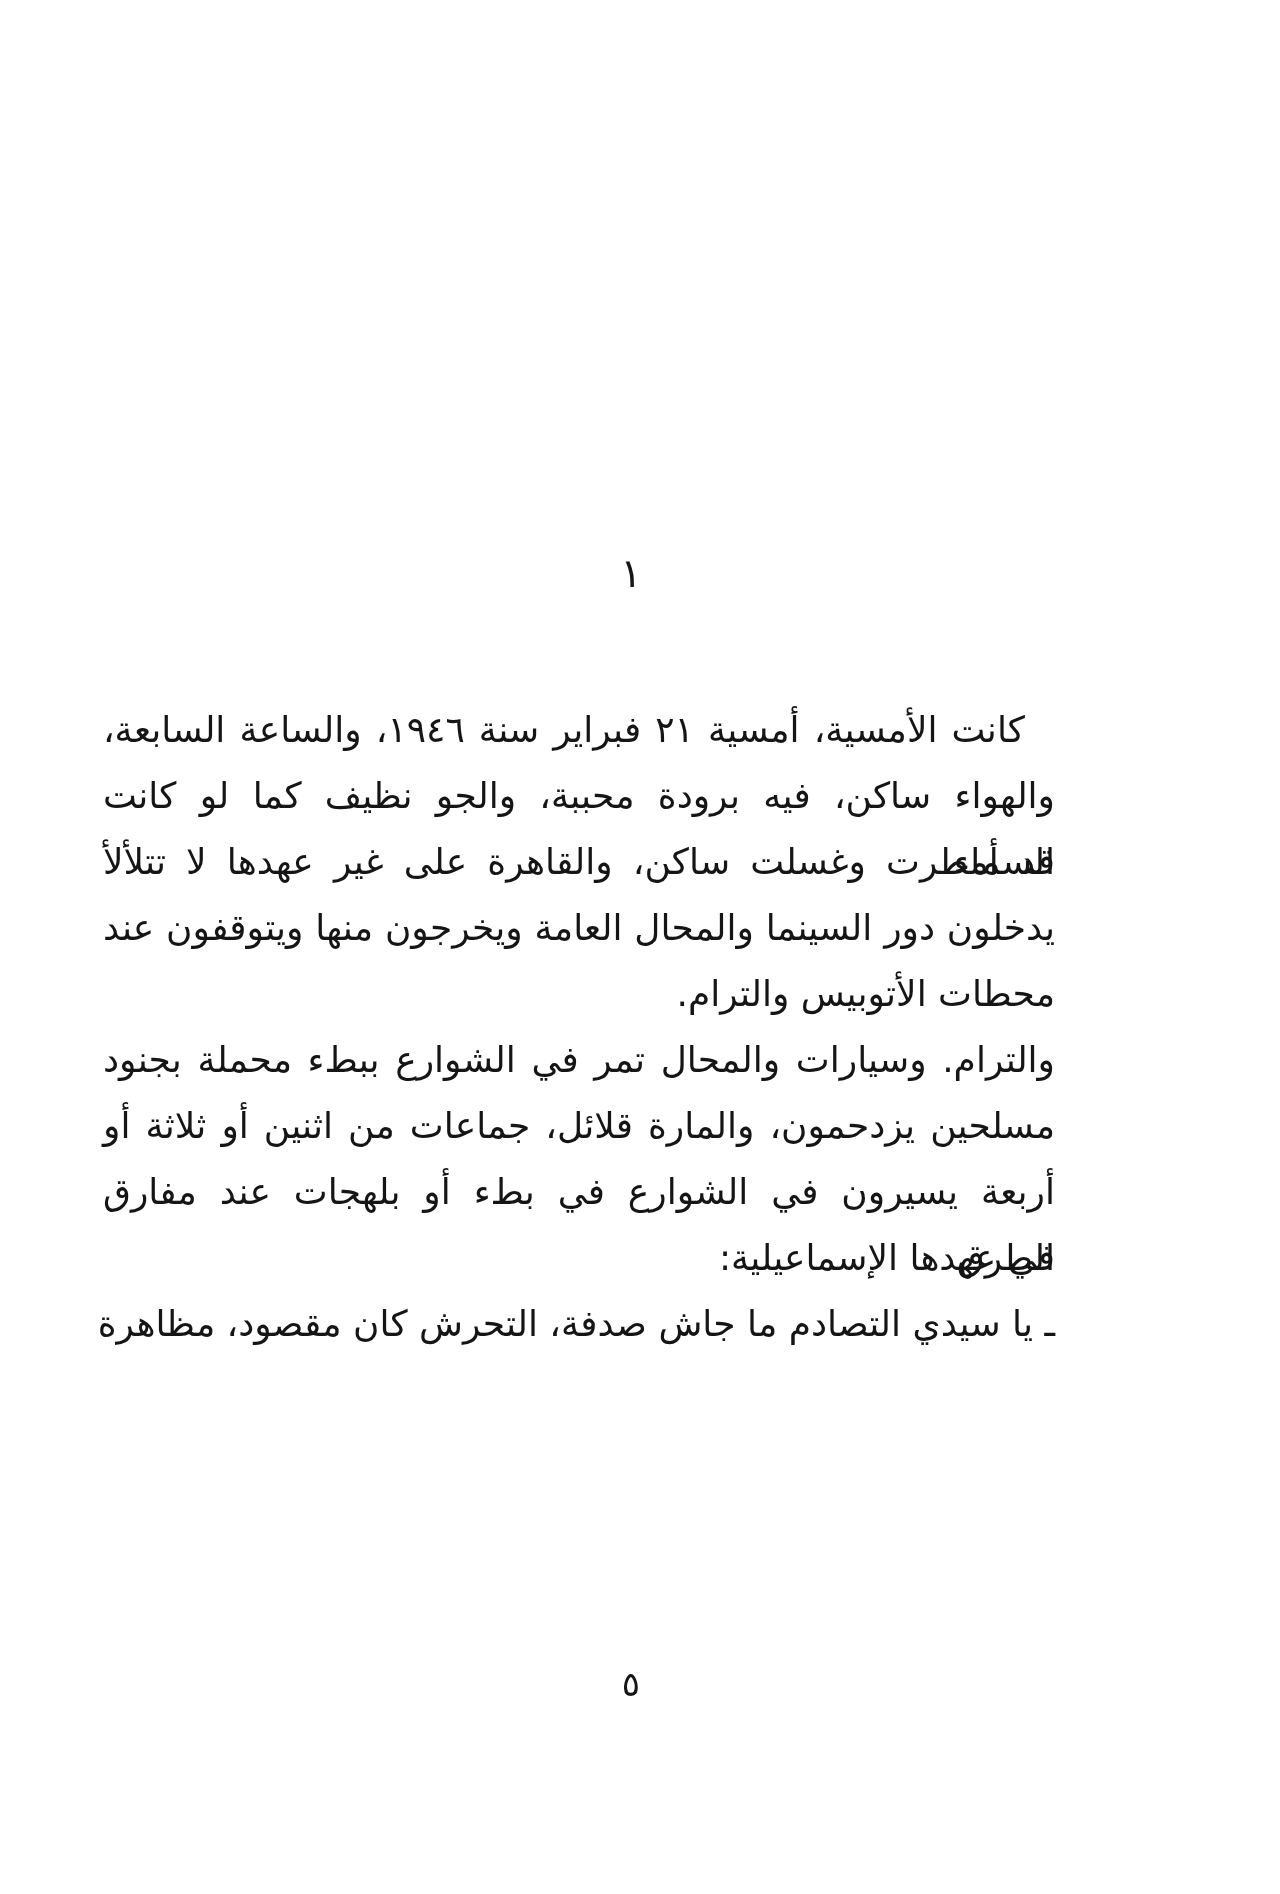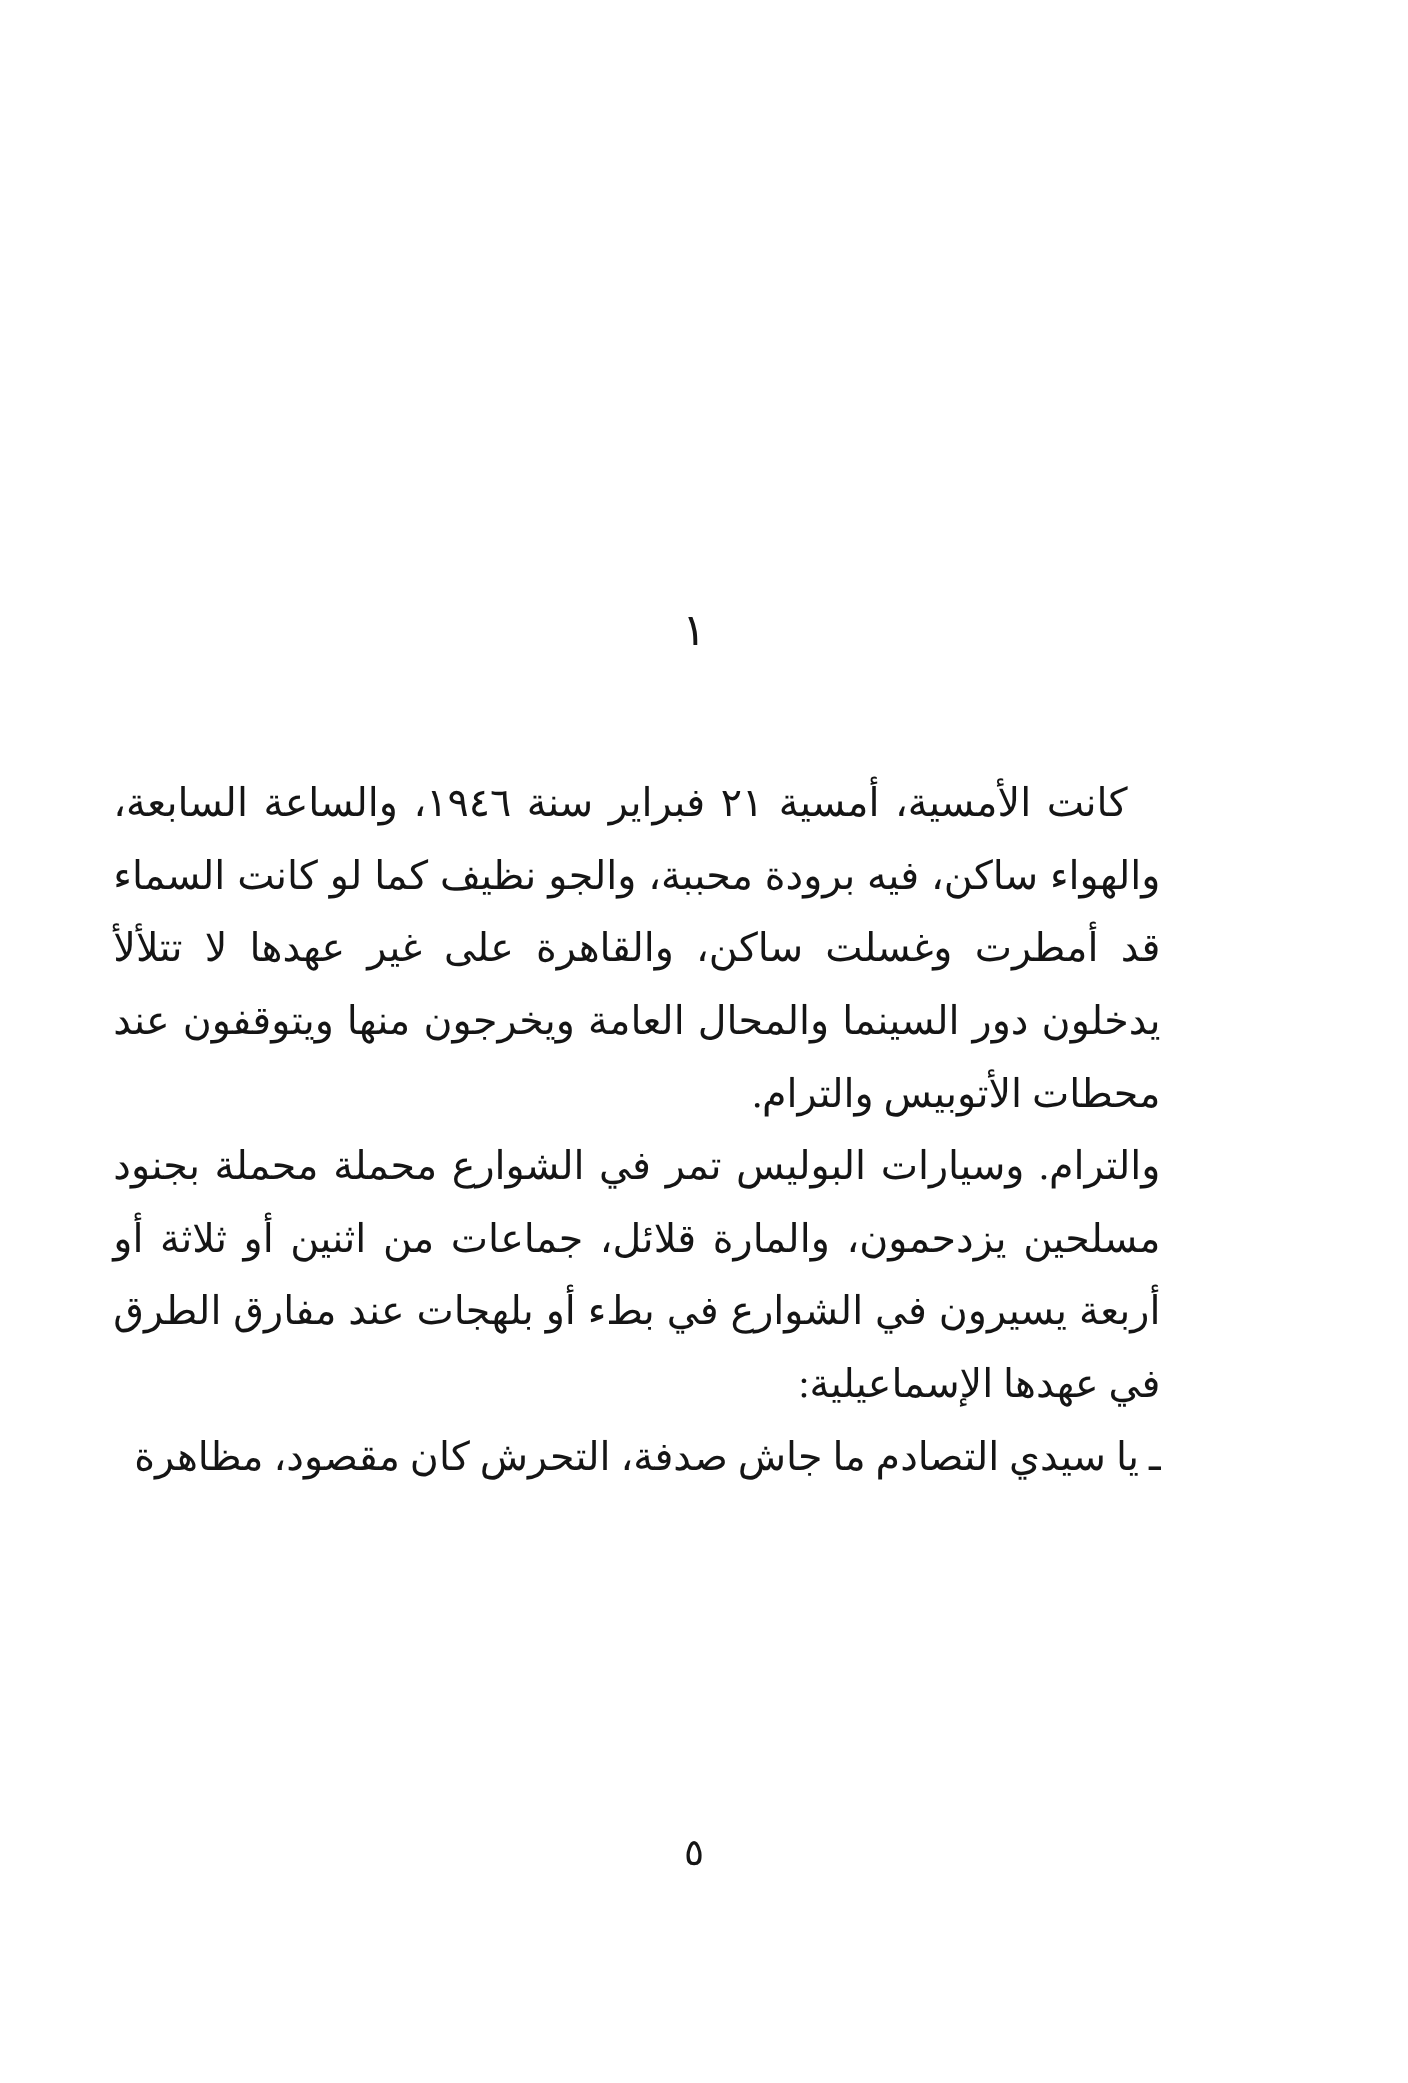--- a/index.html
+++ b/index.html
@@ -32,21 +32,20 @@
     left: 103px;
     width: 952px;
     direction: rtl;
     font-size: 36px;
   }
   .line {
     height: 66px;
     line-height: 66px;
     white-space: nowrap;
     text-align: right;
-    font-family: Liberation Serif, serif;
   }
   .line.just {
     white-space: normal;
     text-align: justify;
     text-align-last: justify;
   }
   .line.indent {
     padding-right: 30px;
   }
   .page-number {
@@ -66,21 +65,21 @@
 <div class="page">
 
   <div class="chapter-number">١</div>
 
   <div class="text-block">
     <div class="line just indent">كانت الأمسية، أمسية ٢١ فبراير سنة ١٩٤٦، والساعة السابعة،</div>
     <div class="line just">والهواء ساكن، فيه برودة محببة، والجو نظيف كما لو كانت السماء</div>
     <div class="line just">قد أمطرت وغسلت ساكن، والقاهرة على غير عهدها لا تتلألأ</div>
     <div class="line just">يدخلون دور السينما والمحال العامة ويخرجون منها ويتوقفون عند</div>
     <div class="line">محطات الأتوبيس والترام.</div>
-    <div class="line just">والترام. وسيارات البوليس تمر في الشوارع محملة محملة بجنود</div>
+    <div class="line just">والترام. وسيارات والمحال تمر في الشوارع ببطء محملة بجنود</div>
     <div class="line just">مسلحين يزدحمون، والمارة قلائل، جماعات من اثنين أو ثلاثة أو</div>
     <div class="line just">أربعة يسيرون في الشوارع في بطء أو بلهجات عند مفارق الطرق</div>
     <div class="line">في عهدها الإسماعيلية:</div>
     <div class="line">ـ يا سيدي التصادم ما جاش صدفة، التحرش كان مقصود، مظاهرة</div>
   </div>
 
   <div class="page-number">٥</div>
 
 </div>
 

